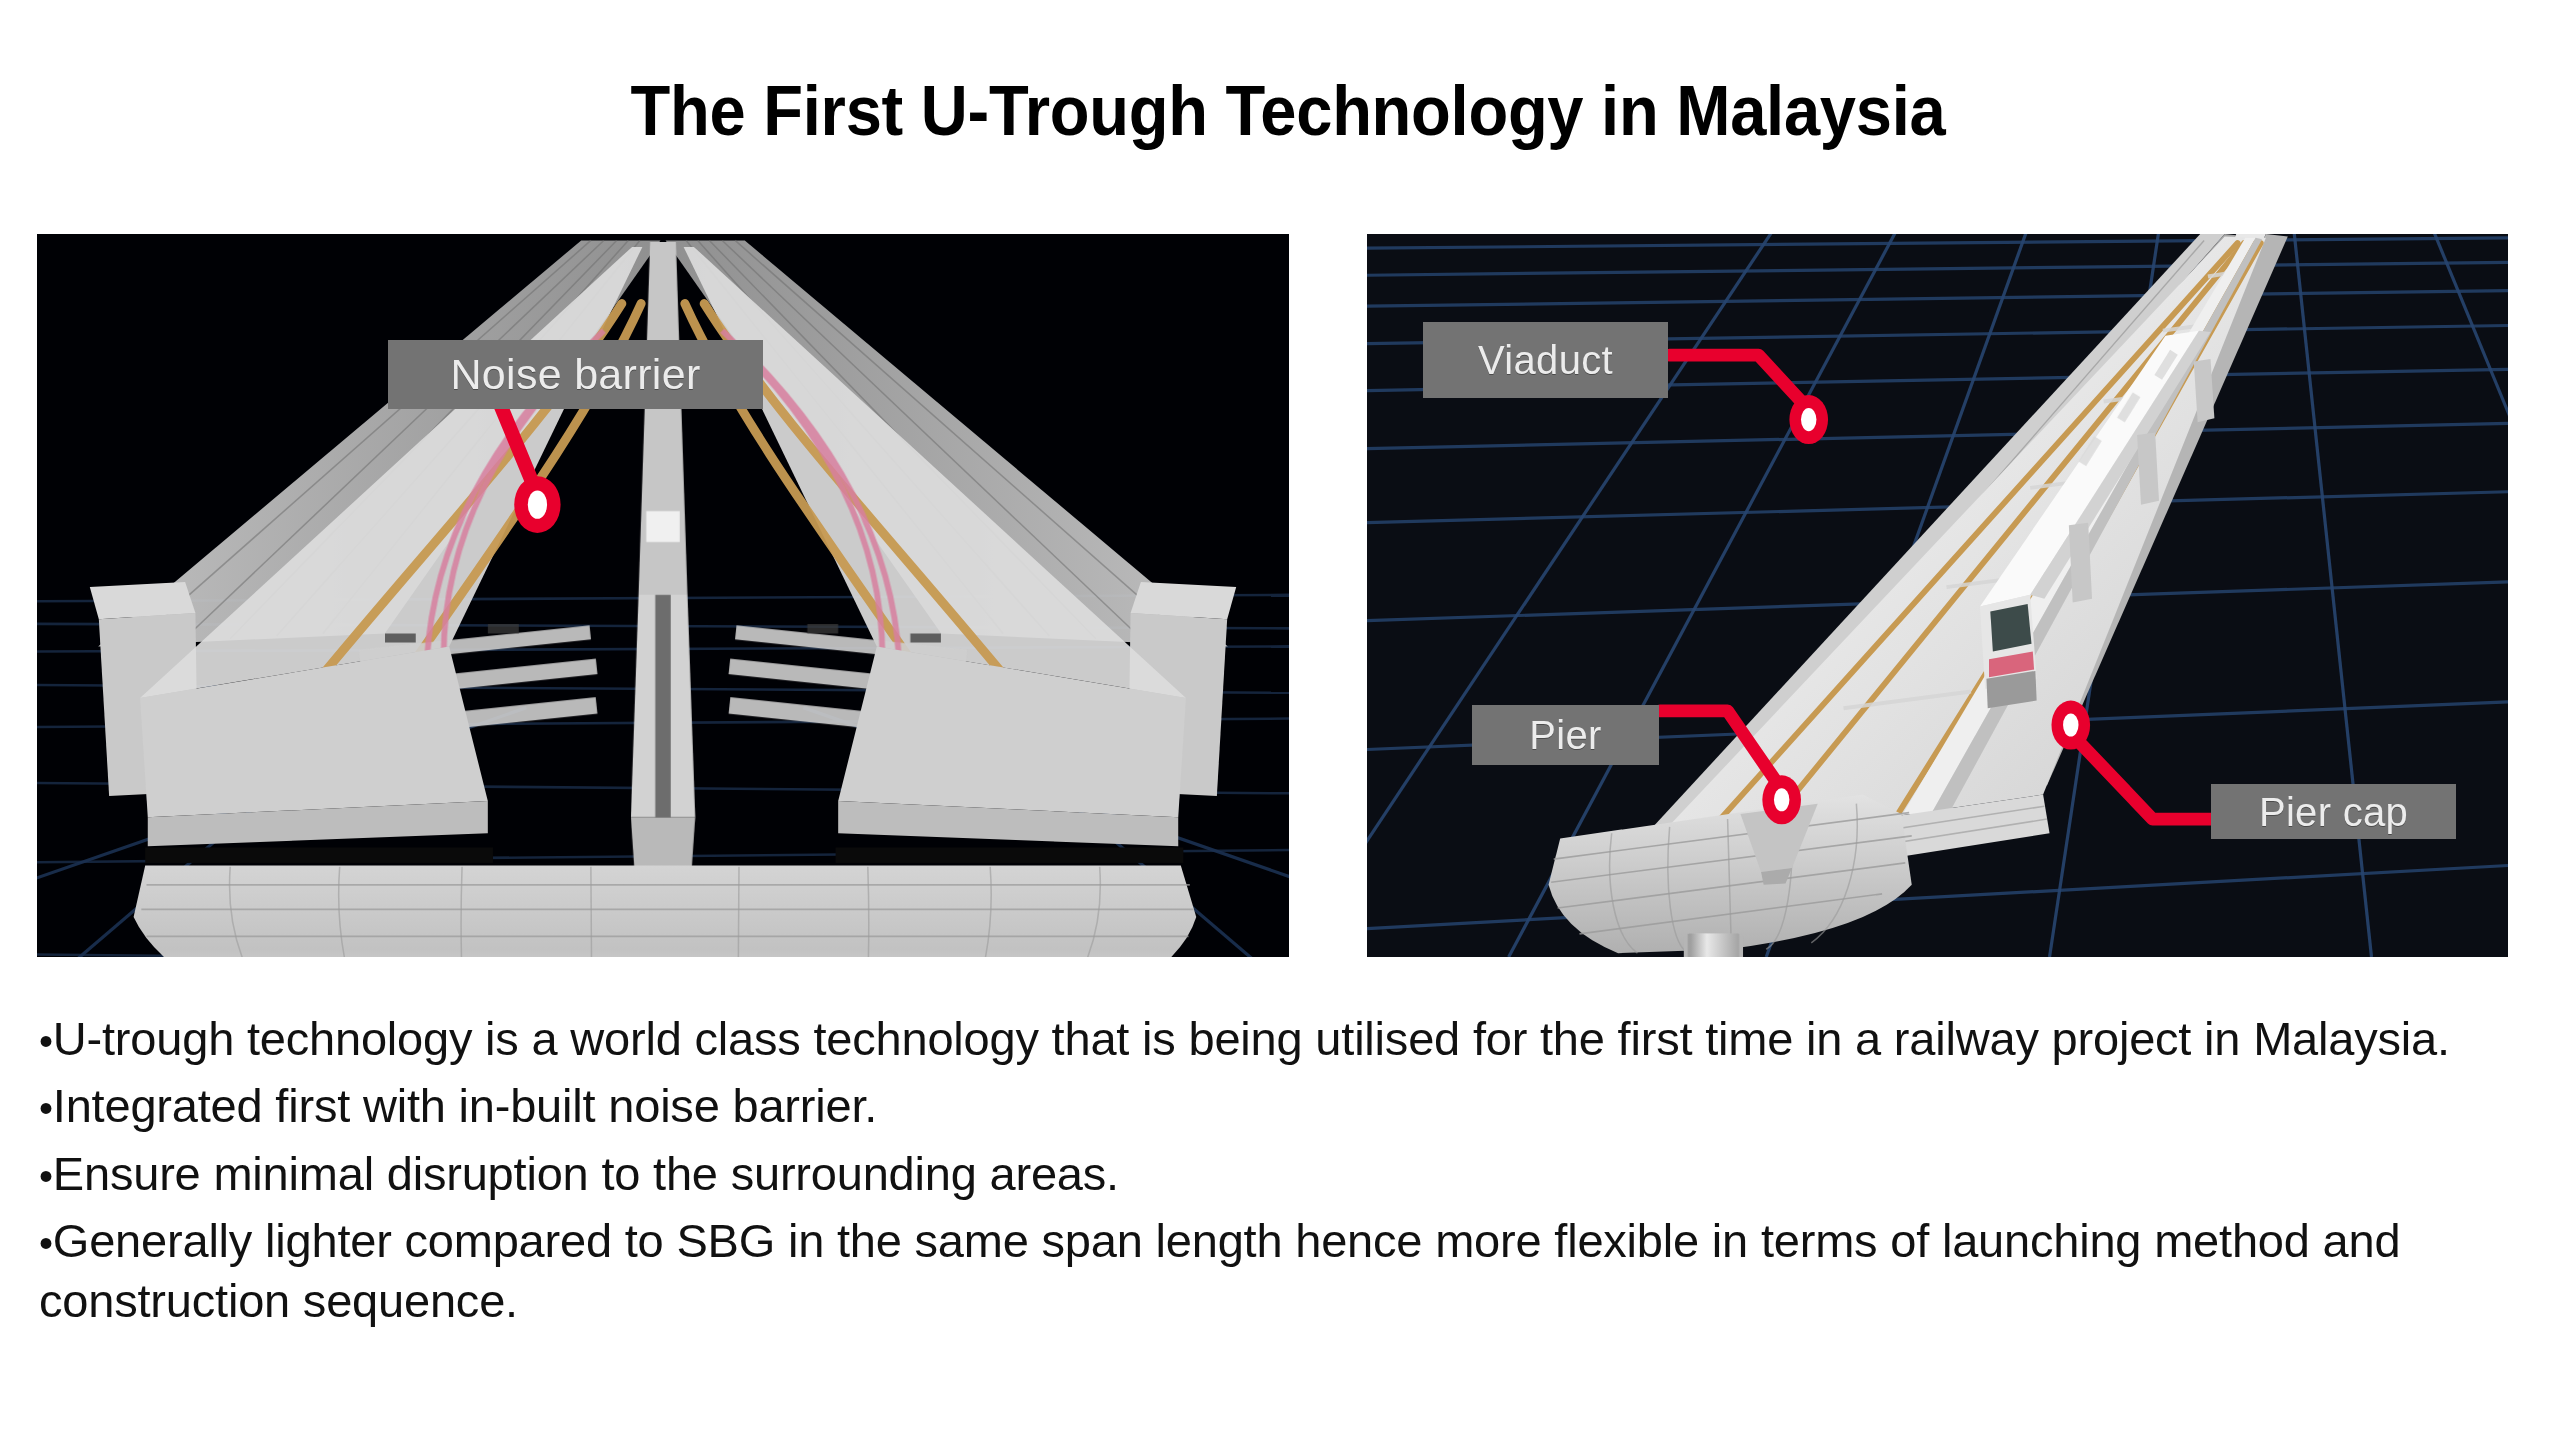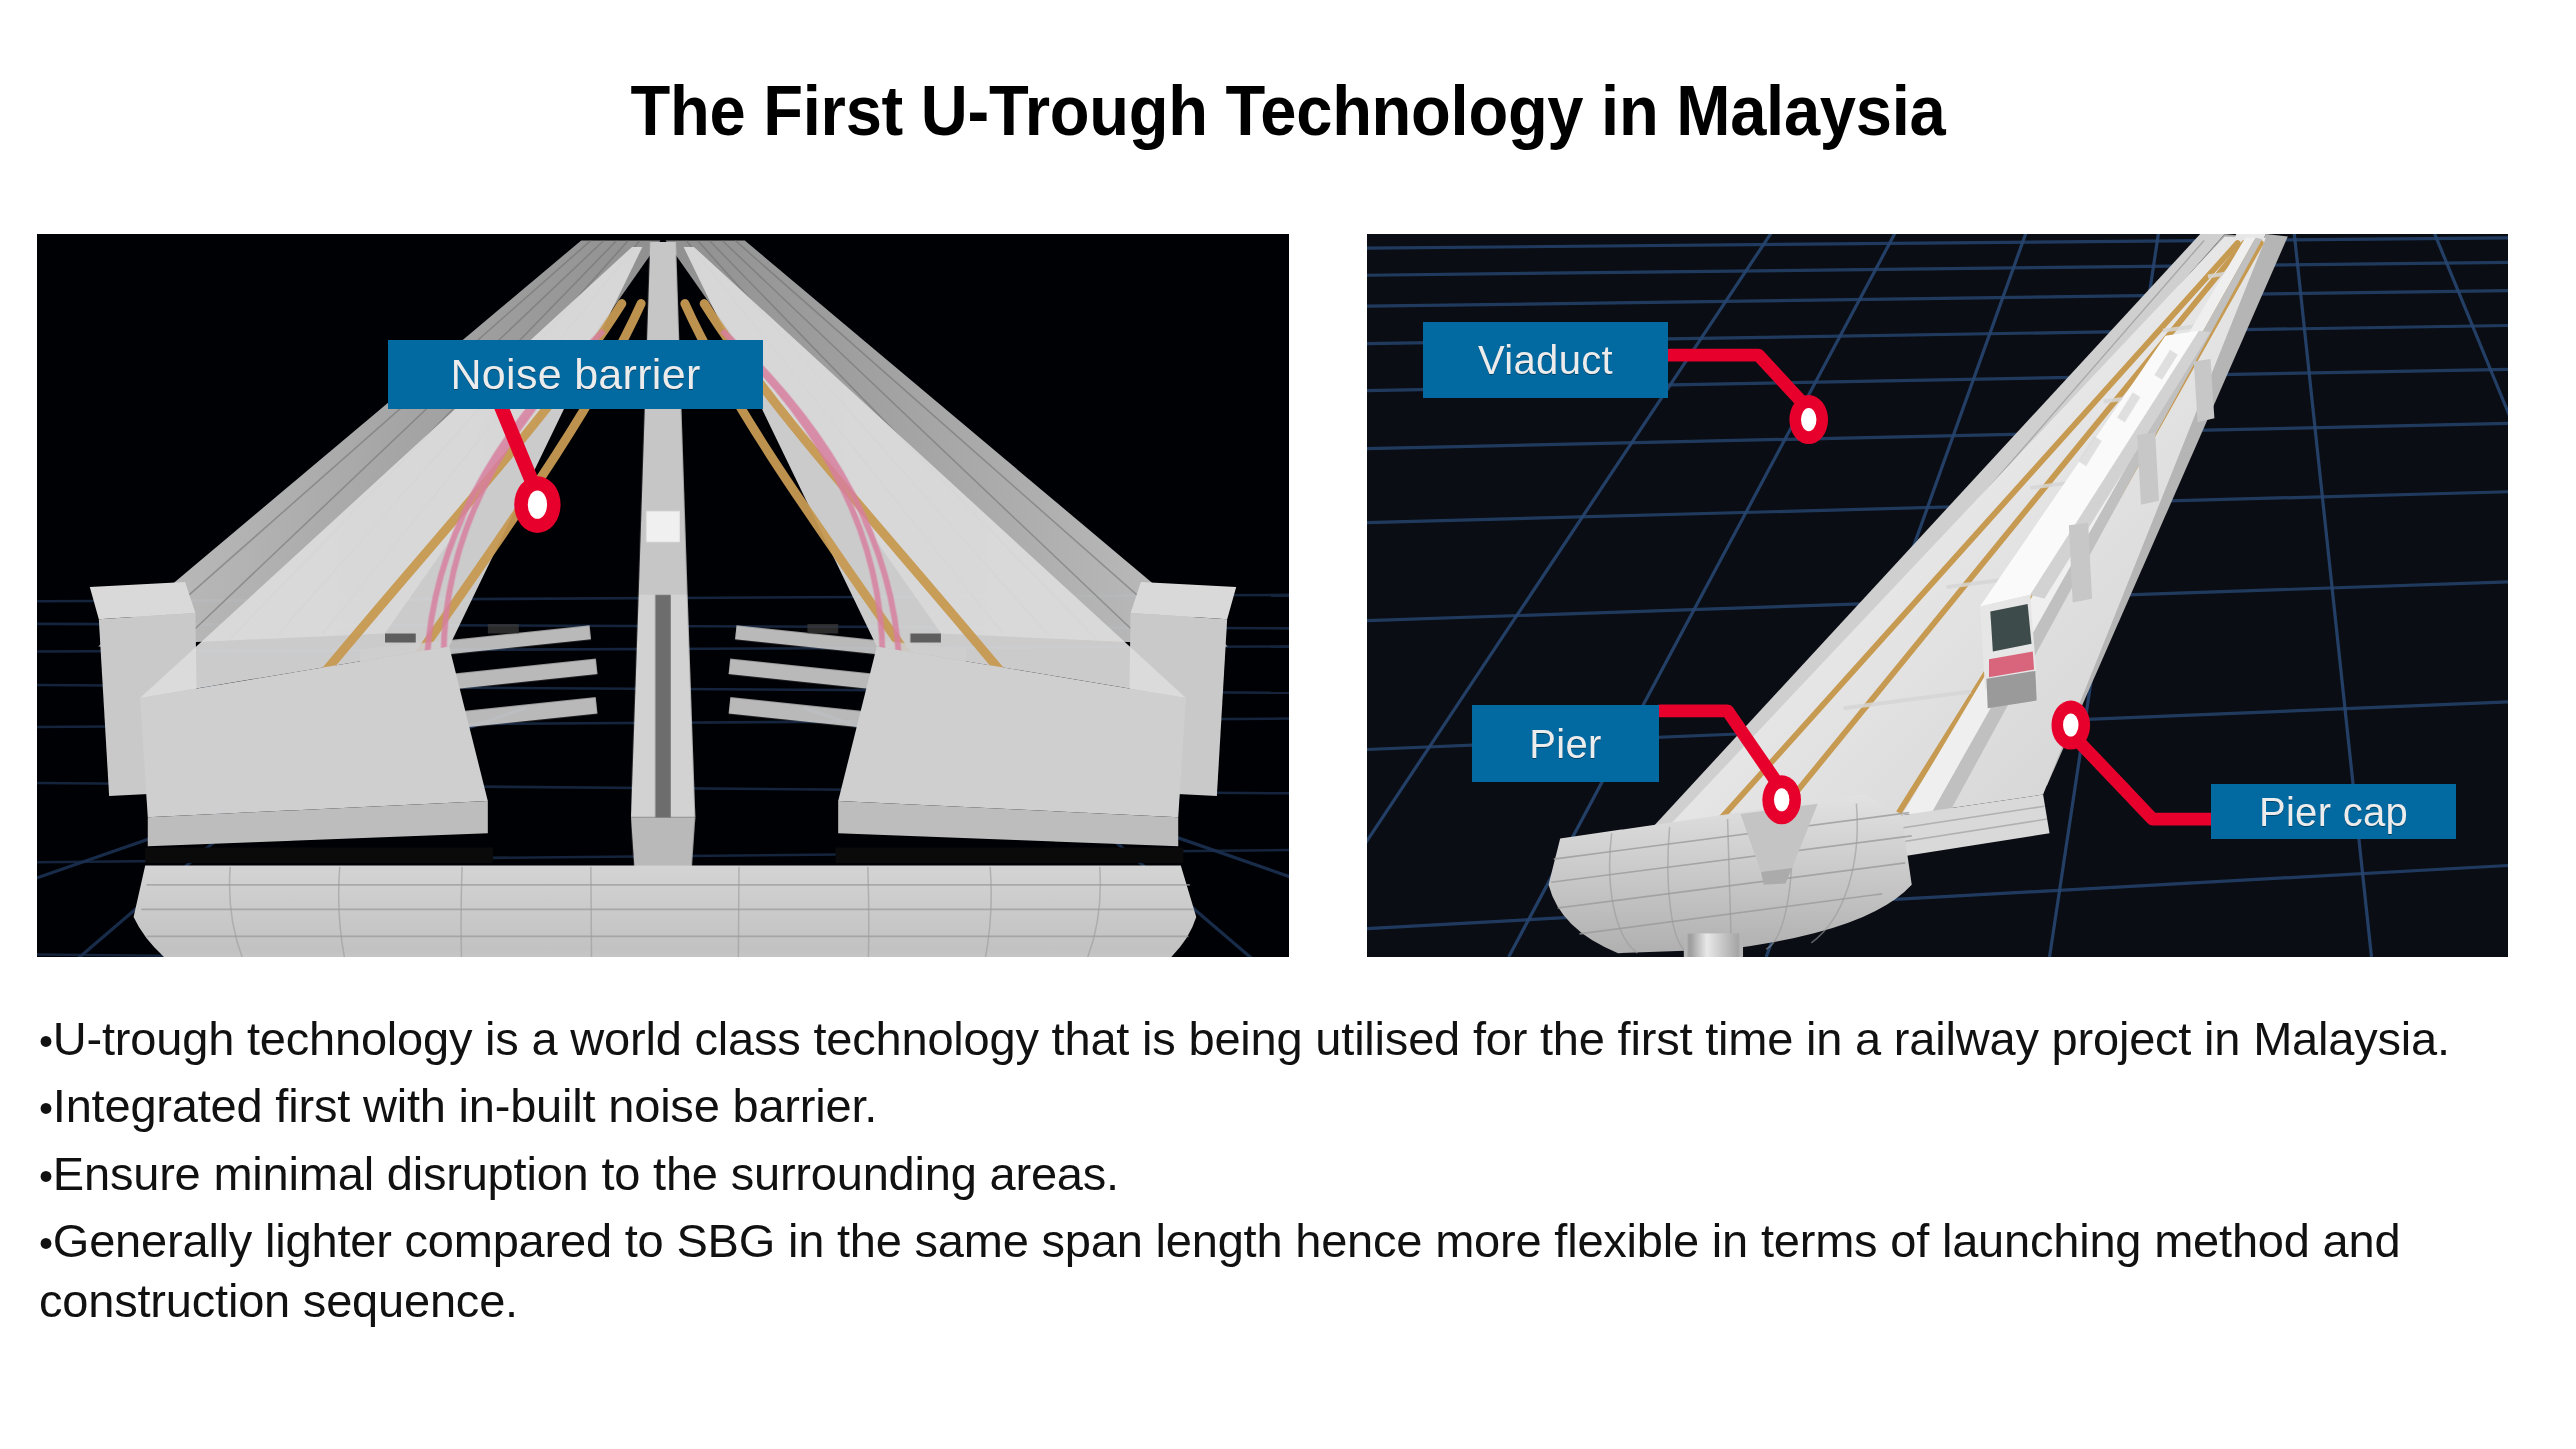--- a/index.html
+++ b/index.html
@@ -57,21 +57,21 @@
   .grid-bg {
     position: absolute;
     left: 0; top: 0; right: 0; bottom: 0;
     overflow: hidden;
   }
   .grid-bg svg { display: block; width: 100%; height: 100%; }
 
   
   .callout-label {
     position: absolute;
-    background: #0369a1;
+    background: #737373;
     color: #ececec;
     font-family: "Liberation Sans", "DejaVu Sans", sans-serif;
     font-weight: 400;
     display: flex;
     align-items: center;
     justify-content: center;
     box-sizing: border-box;
     text-shadow: 0 0.6px 0.6px rgba(0,0,0,0.35);
     letter-spacing: 0.3px;
     white-space: nowrap;
@@ -82,21 +82,21 @@
     width: 375px; height: 69px;
     font-size: 43px;
   }
   #label-viaduct {
     left: 1423px; top: 322px;
     width: 245px; height: 76px;
     font-size: 40px;
   }
   #label-pier {
     left: 1472px; top: 705px;
-    width: 187px; height: 77px;
+    width: 187px; height: 60px;
     font-size: 40px;
   }
   #label-pier-cap {
     left: 2211px; top: 784px;
     width: 245px; height: 55px;
     font-size: 40px;
   }
 
   
   .overlay {

